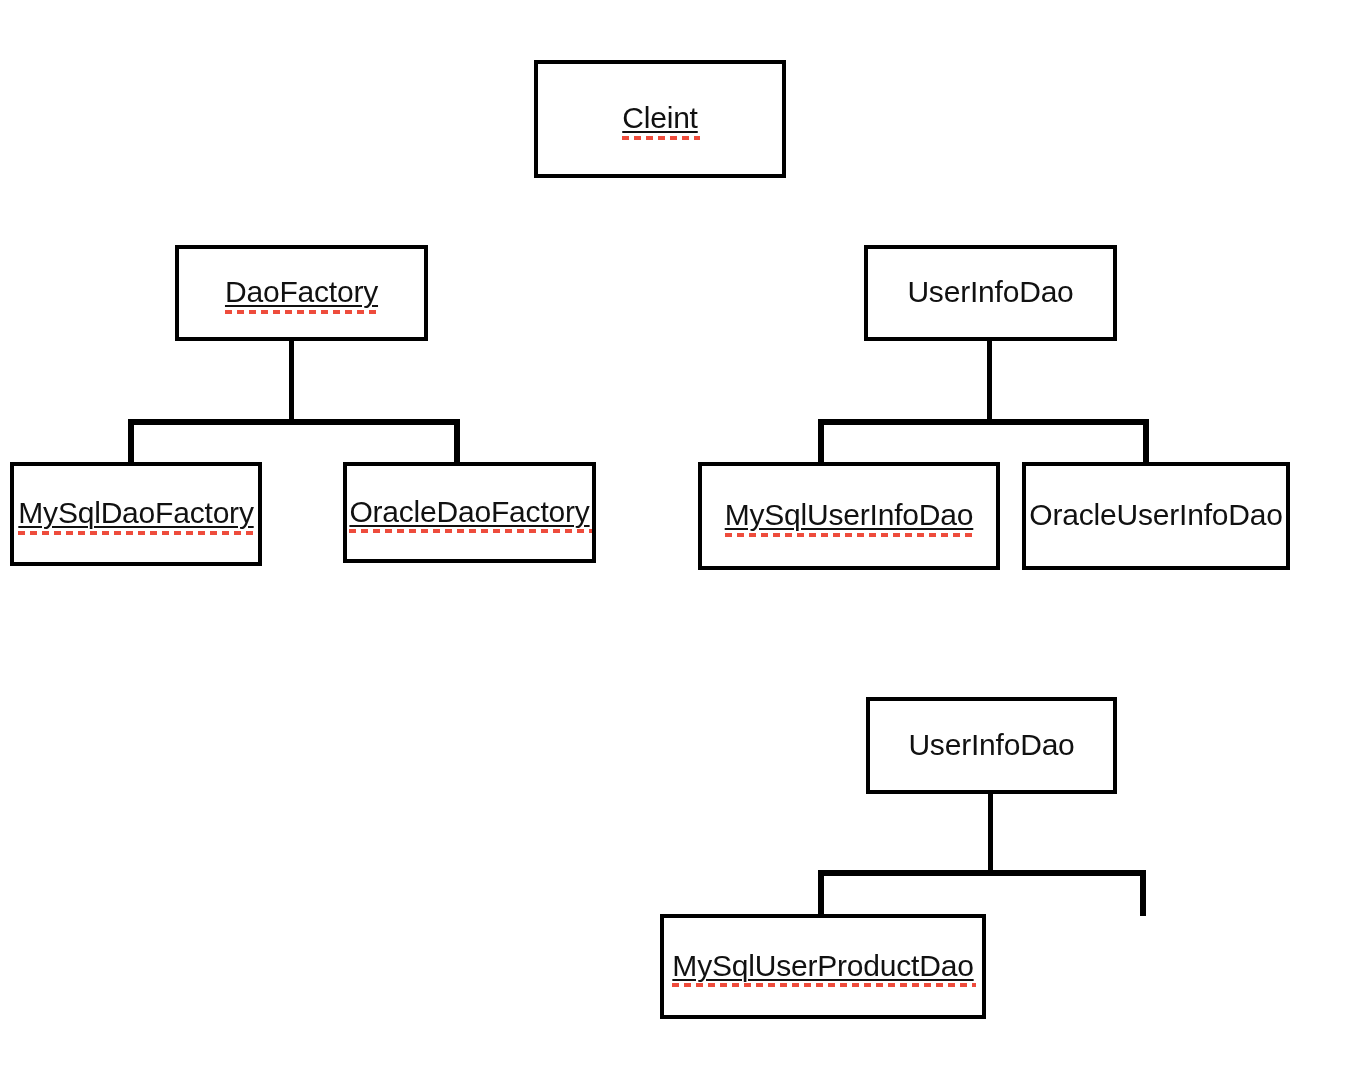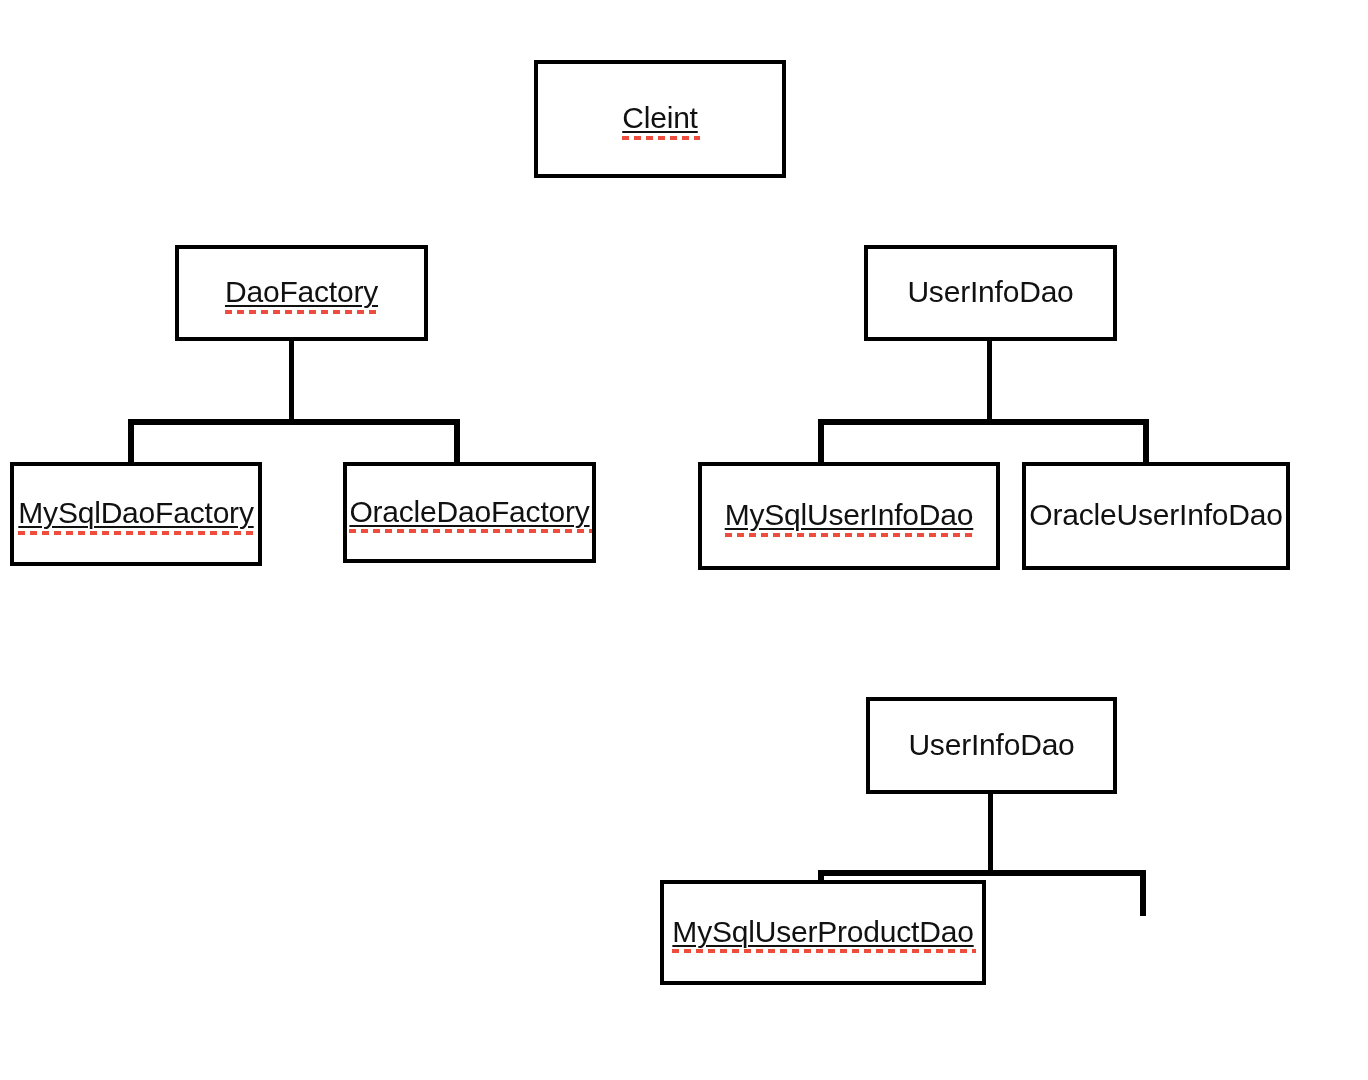--- a/index.html
+++ b/index.html
@@ -111,18 +111,18 @@
 
   <div class="node" style="left:866px; top:697px; width:251px; height:97px;">
     <span class="node-label">UserInfoDao</span>
   </div>
 
   <div class="edge" style="left:988px; top:794px; width:5px; height:77px;"></div>
   <div class="edge" style="left:818px; top:870px; width:328px; height:6px;"></div>
   <div class="edge" style="left:818px; top:870px; width:6px; height:46px;"></div>
   <div class="edge" style="left:1140px; top:870px; width:6px; height:46px;"></div>
 
-  <div class="node misspelled" style="left:660px; top:880px; width:326px; height:105px;text-align:center;">
+  <div class="node misspelled" style="left:660px; top:914px; width:326px; height:105px;text-align:center;">
     <span class="node-label">MySqlUserProductDao</span>
   </div>
 
 
 </div>
 
 </body></html>

